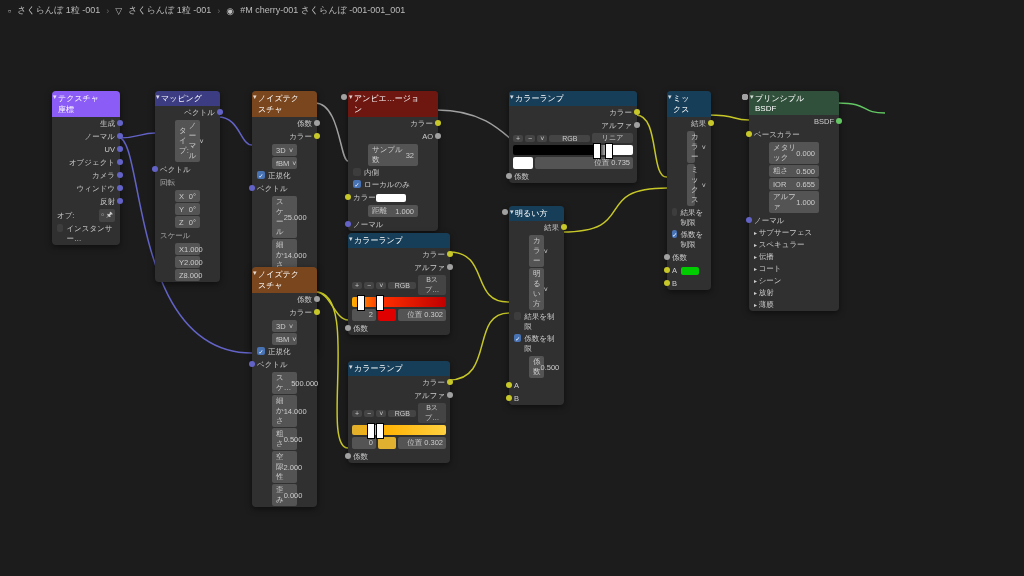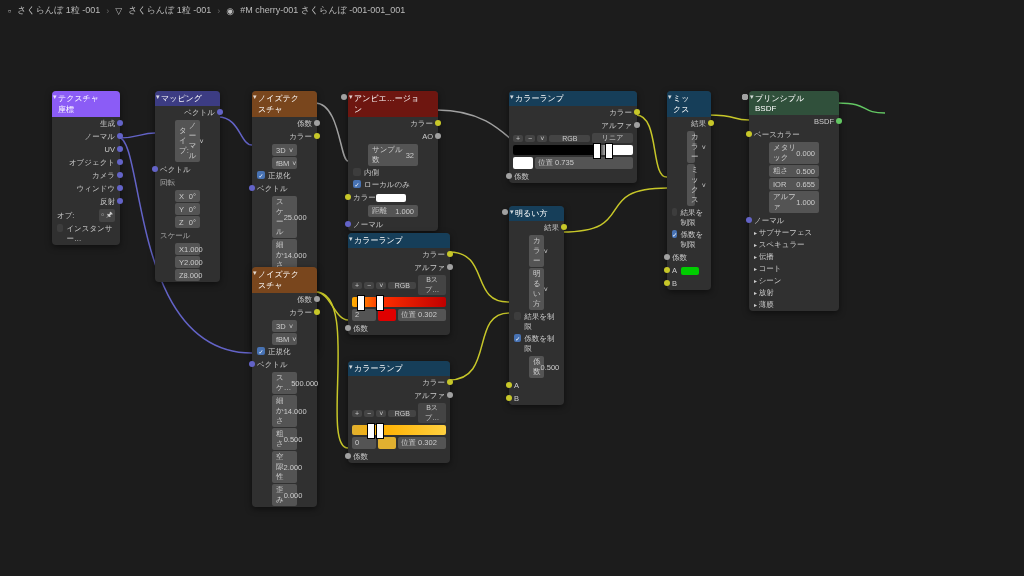--- a/index.html
+++ b/index.html
@@ -23,21 +23,21 @@
   .chk{display:flex;gap:3px;padding:1px 5px}
   .chk .box{width:8px;height:8px;border-radius:2px;background:#3d3d3d;display:flex;align-items:center;justify-content:center;font-size:6px}
   .chk .box.on{background:#4772b3;color:#fff}
   .swatch{height:12px;margin:2px 4px;border-radius:2px}
   .ramp{height:10px;margin:2px 4px;border-radius:2px;position:relative}
   .ramp .stop{position:absolute;top:-2px;width:6px;height:14px;border:1px solid #000;background:#fff;transform:translateX(-50%)}
   .rampctl{display:flex;gap:2px;margin:1px 4px;align-items:center}
   .rampctl .b{background:#444;border-radius:2px;padding:0 3px;font-size:7px}
   .rampctl .sel{background:#444;border-radius:2px;padding:0 3px;font-size:7px;flex:1;text-align:center}
   .split{display:flex;gap:2px;margin:1px 4px}
-  .split>div{flex:1;background:#545454;border-radius:2px;padding:1px 3px;text-align:left}
+  .split>div{flex:1;background:#545454;border-radius:2px;padding:1px 3px;text-align:right}
   .twist{padding:1px 5px;color:#ccc}
   .twist::before{content:"▸ ";font-size:6px}
   .lbl{color:#aaa}
 </style>
 </head>
 <body>
 
 <div class="hdr">
   <span>▫</span>
   <span>さくらんぼ 1粒 -001</span>

